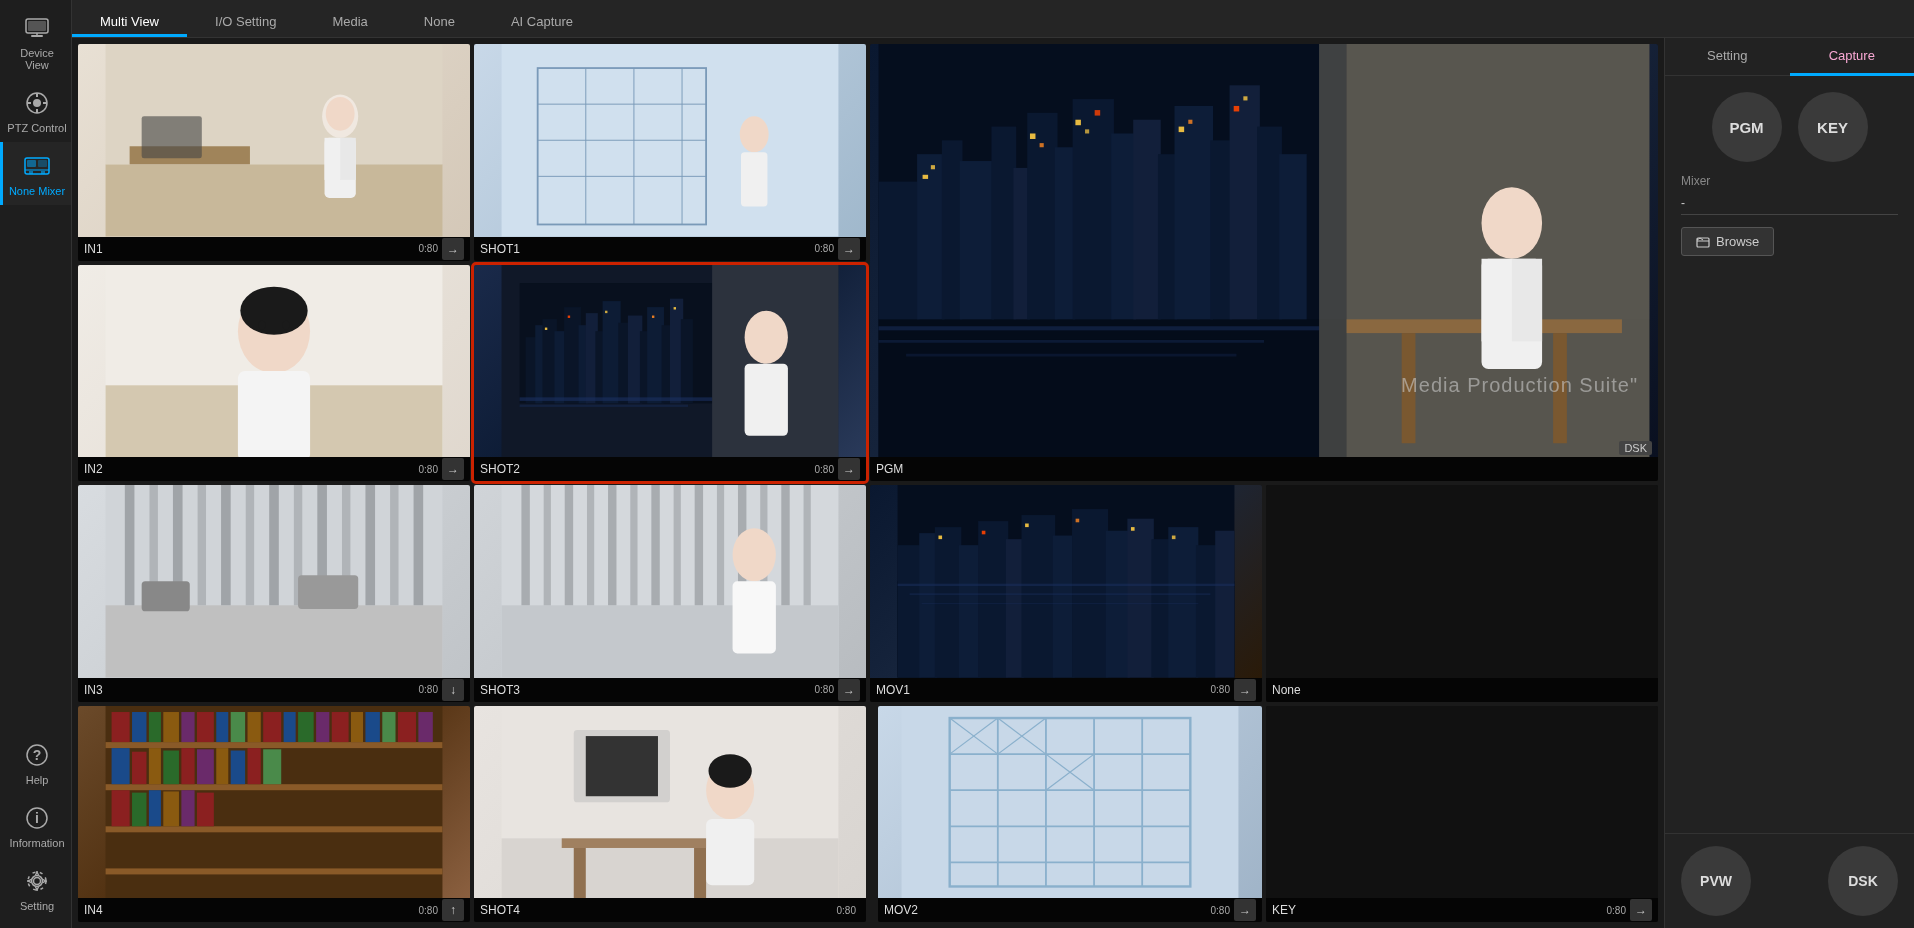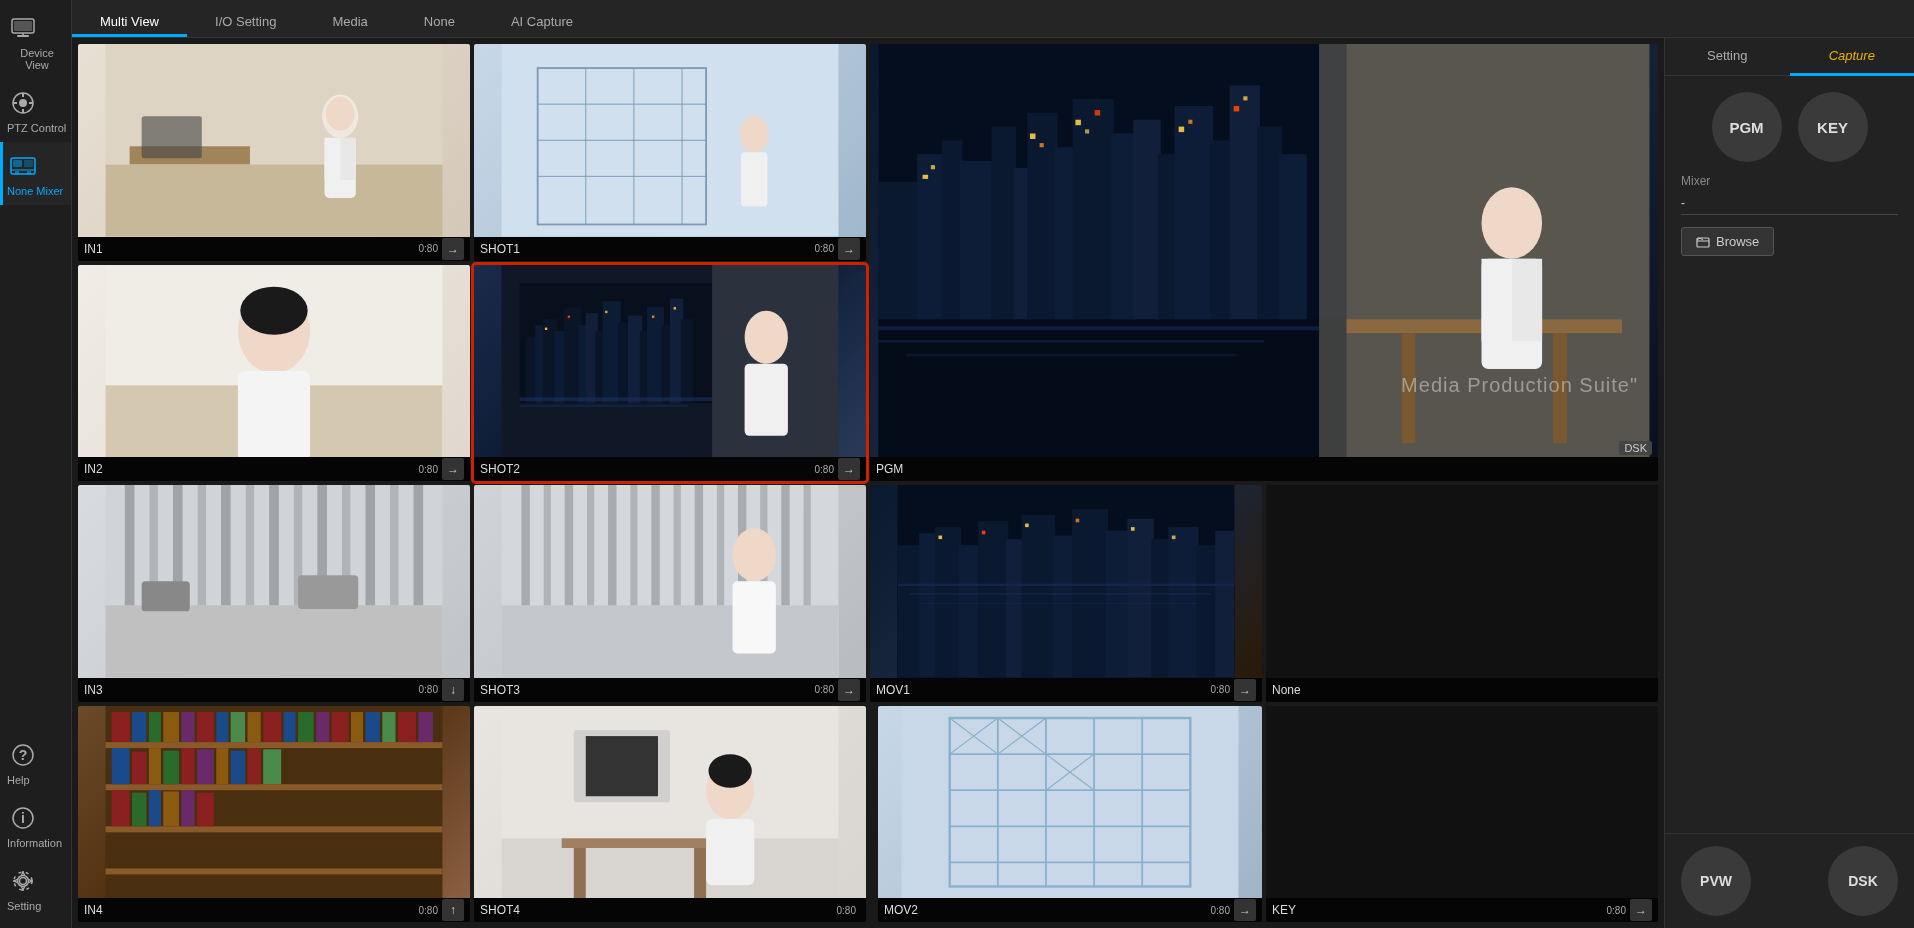--- a/index.html
+++ b/index.html
@@ -21,21 +21,21 @@
       display: flex;
       flex-direction: column;
       align-items: center;
       padding-top: 4px;
       border-right: 1px solid #333;
       flex-shrink: 0;
     }
     .sidebar-item {
       display: flex;
       flex-direction: column;
-      align-items: flex-start;
+      align-items: center;
       width: 100%;
       padding: 8px 4px;
       cursor: pointer;
       color: #aaa;
       font-size: 11px;
       text-align: center;
       border-left: 3px solid transparent;
     }
     .sidebar-item.active {
       background: #252525;
@@ -206,23 +206,22 @@
       display: flex;
       align-items: center;
       justify-content: center;
       cursor: pointer;
       color: #aaa;
       font-size: 13px;
       border-bottom: 3px solid transparent;
       height: 38px;
     }
     .right-tab.active {
-      color: #eab308;
+      color: #f9a8d4;
       border-bottom: 3px solid #00aaff;
-      font-style: italic;
     }
 
     #right-content {
       flex: 1;
       padding: 16px;
       display: flex;
       flex-direction: column;
       gap: 12px;
     }
 

